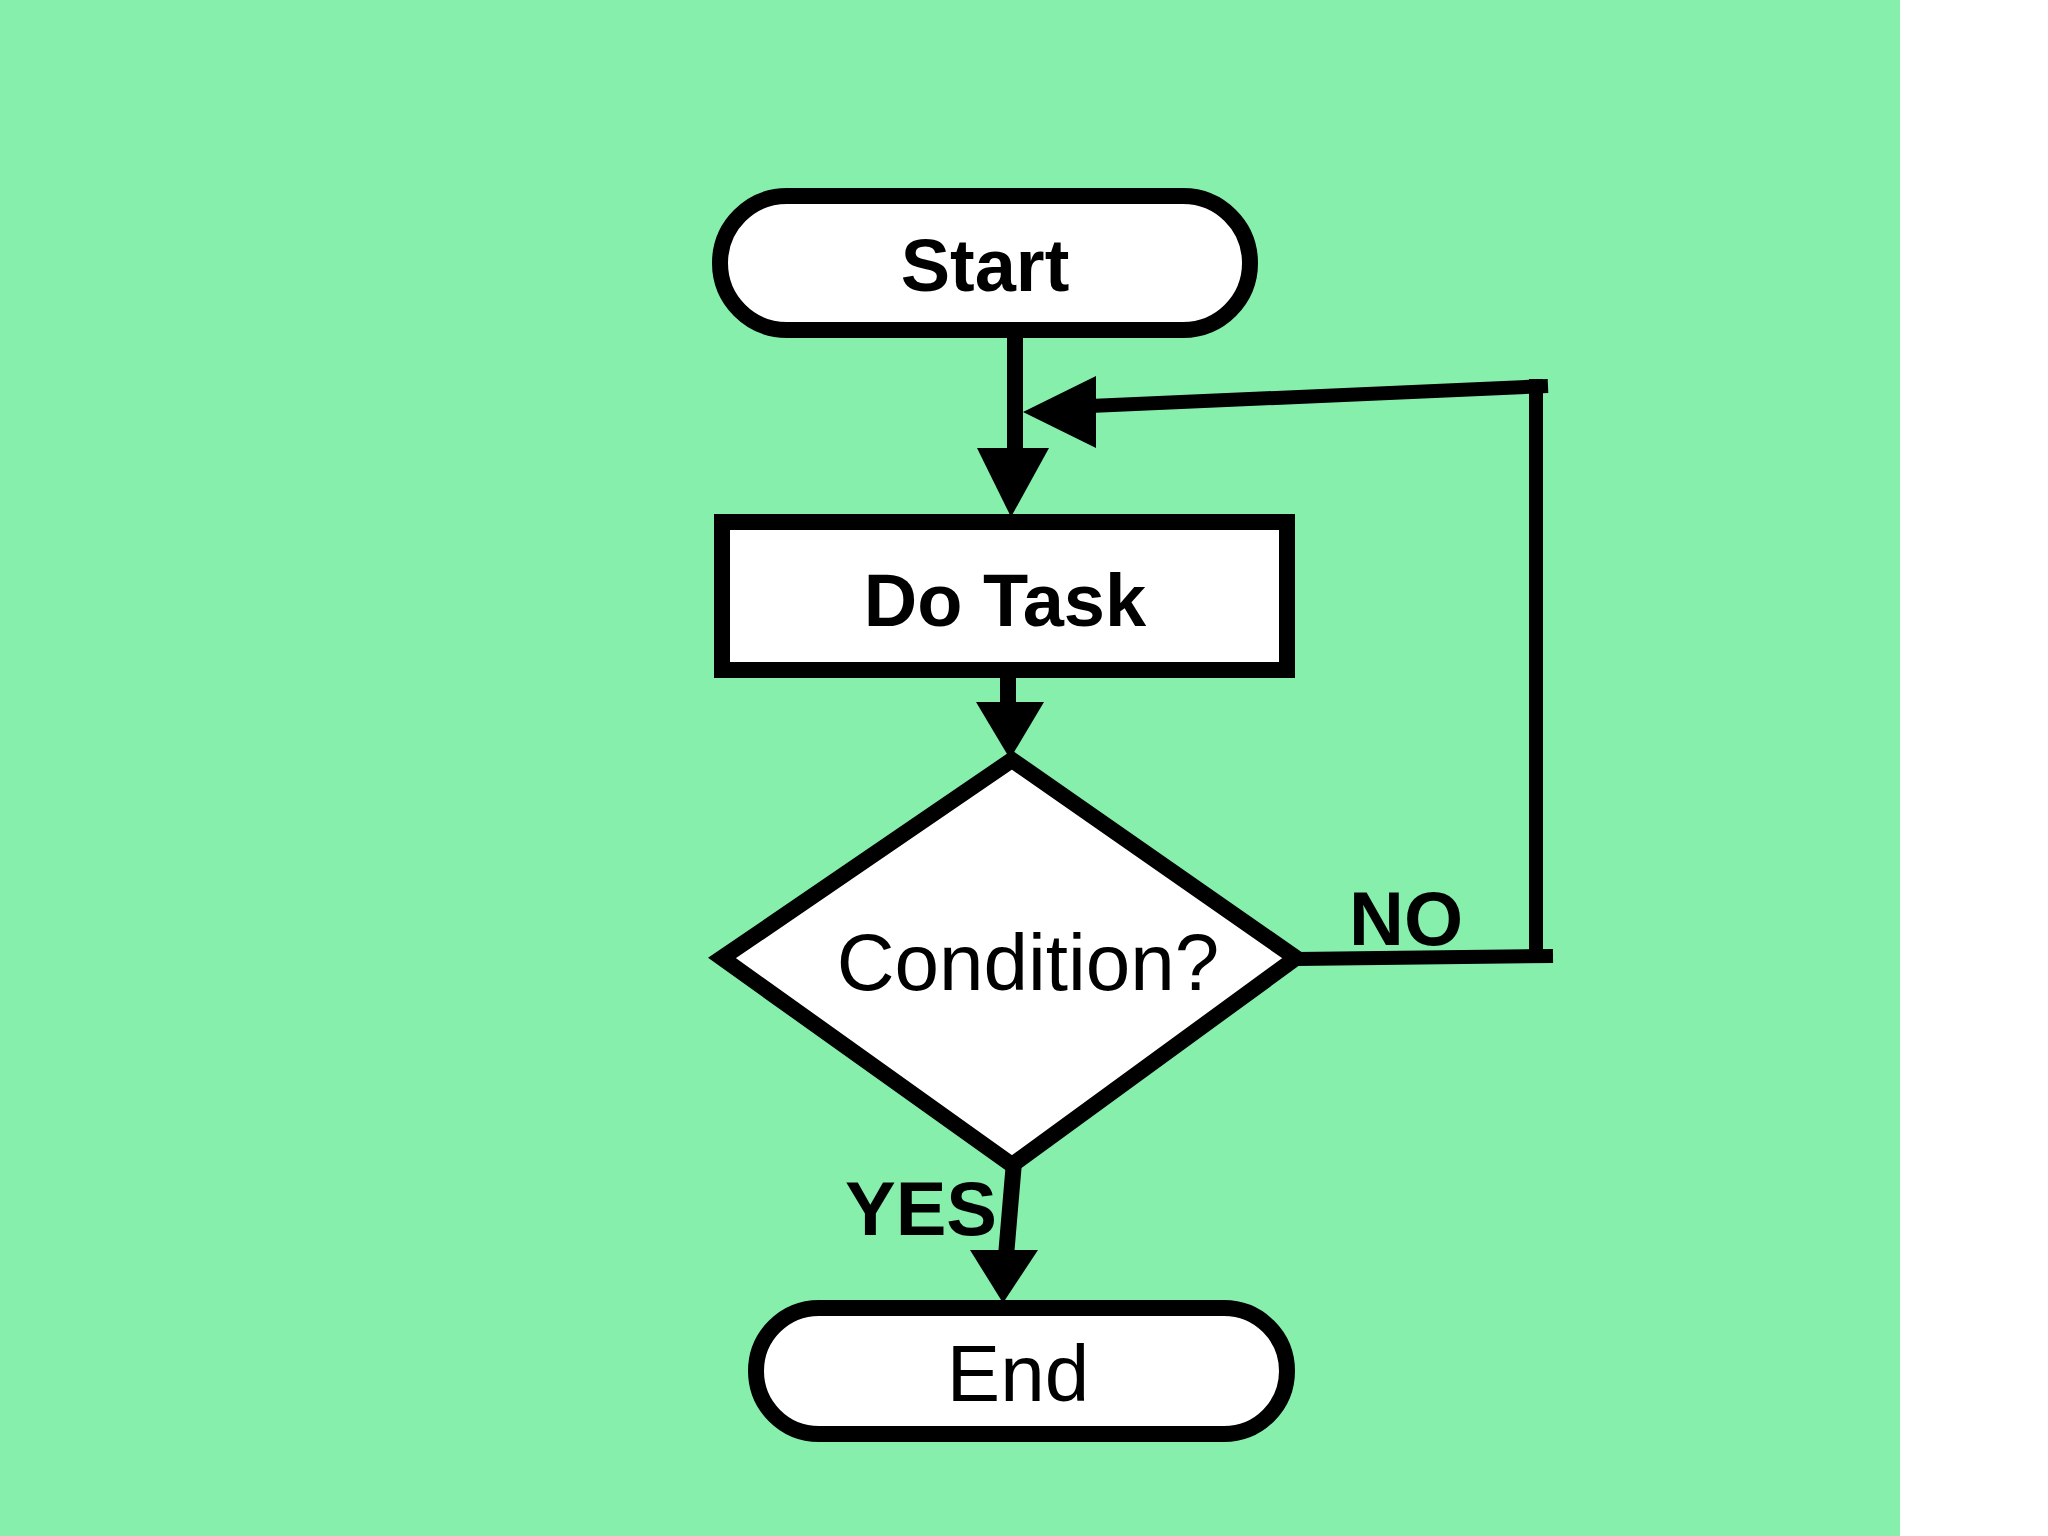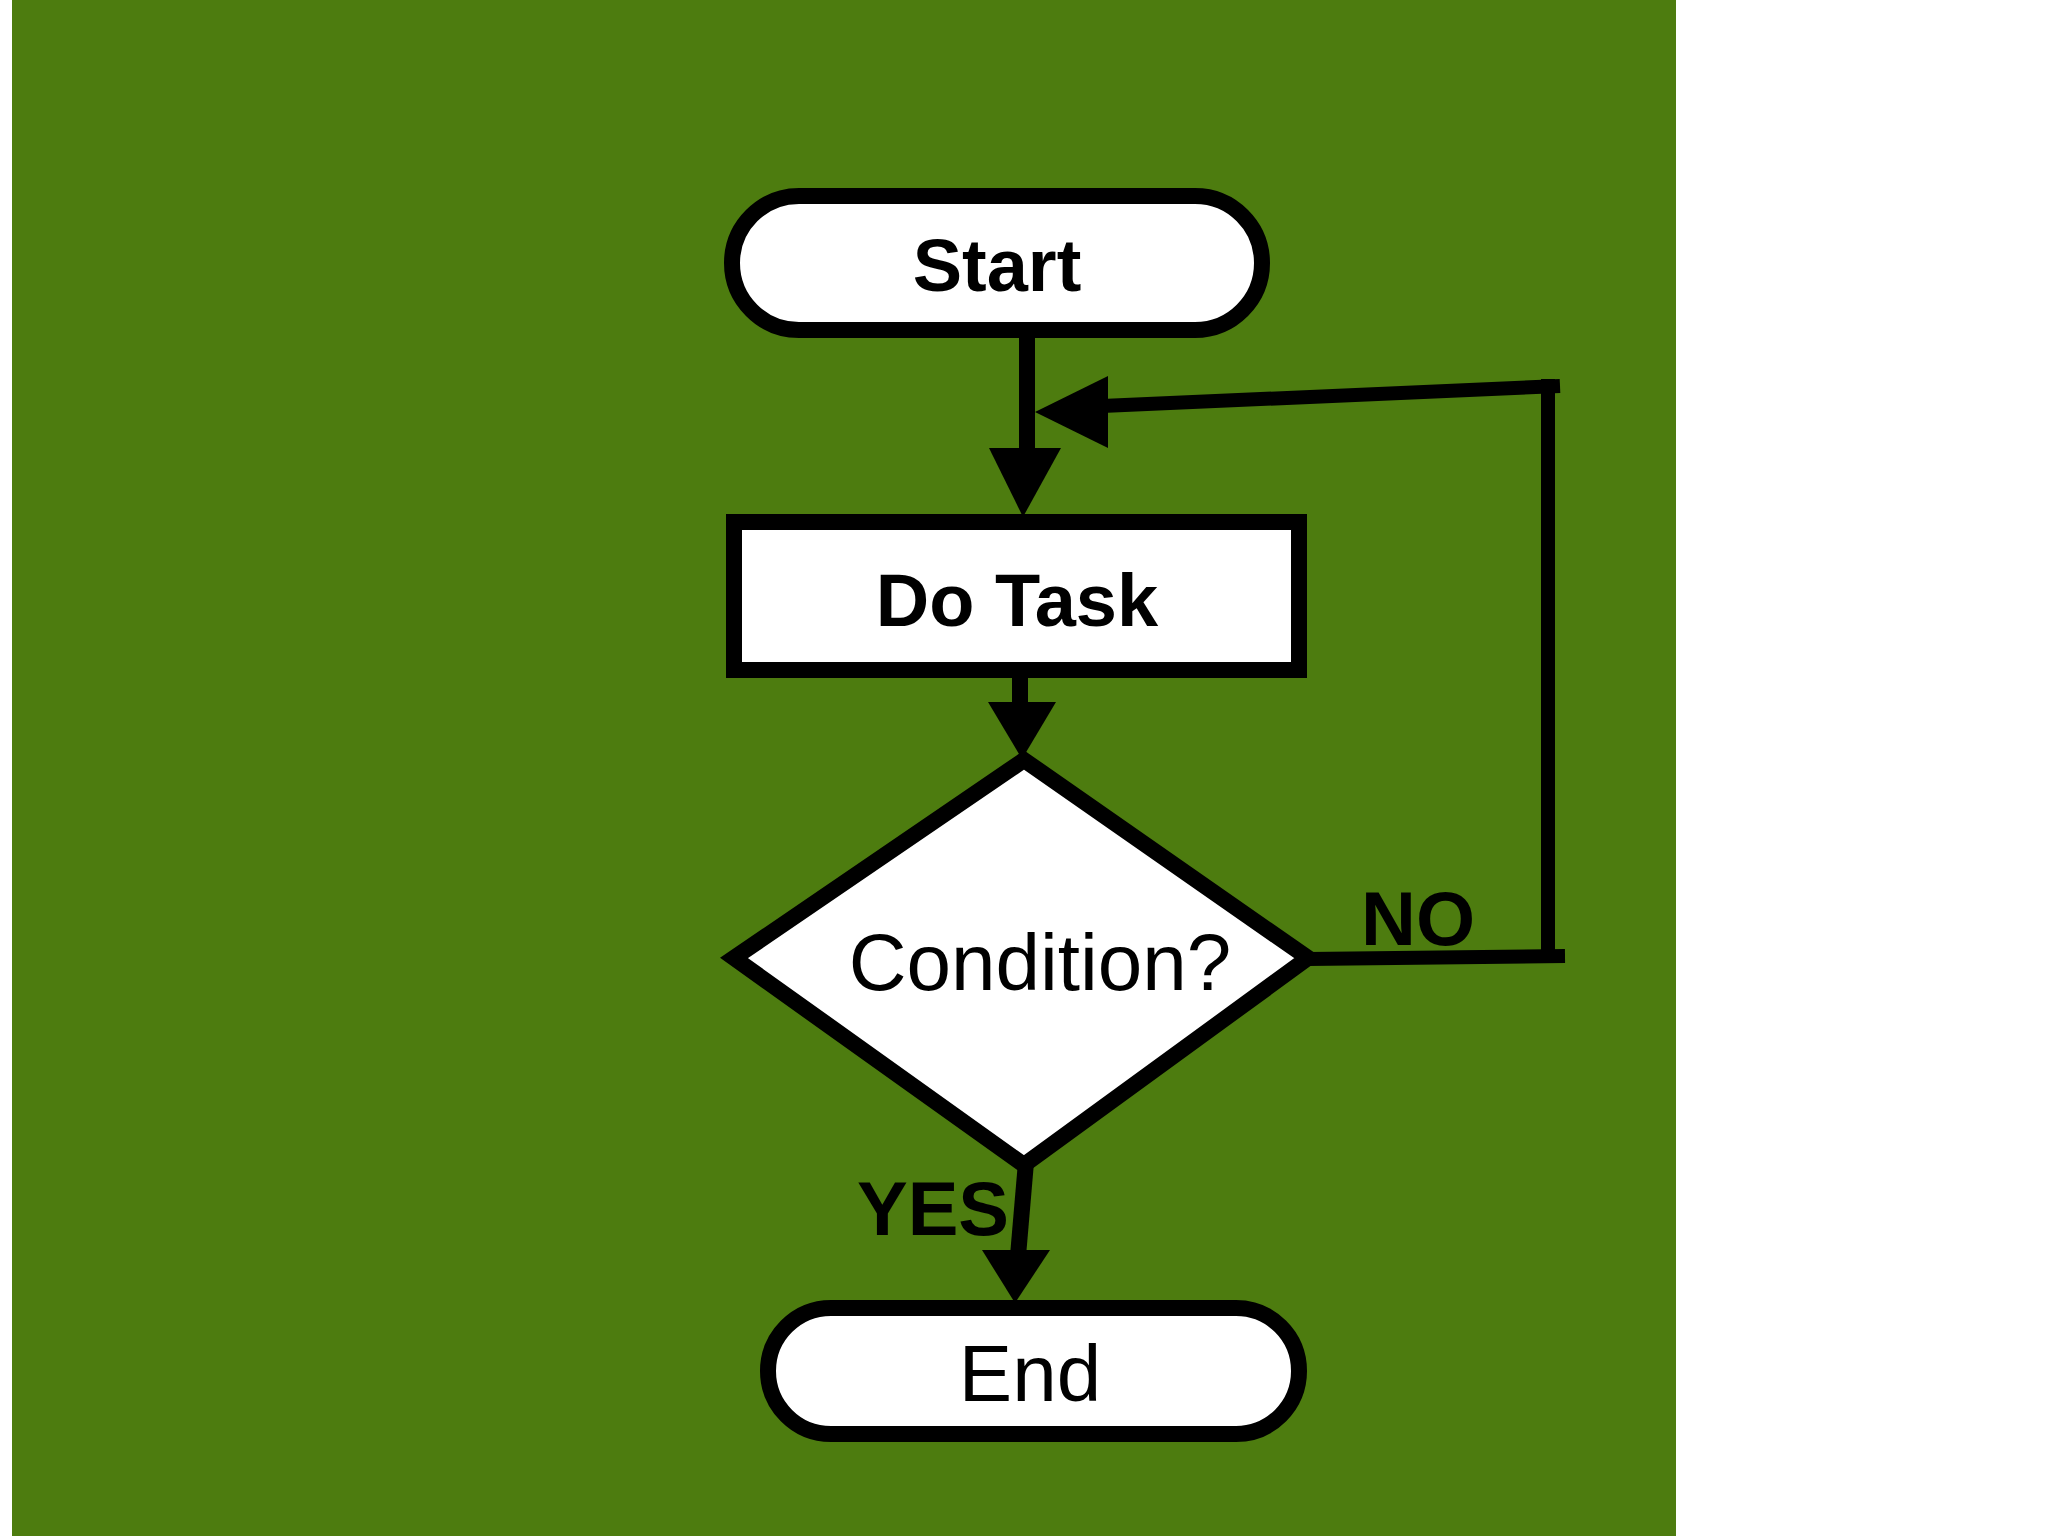--- a/index.html
+++ b/index.html
@@ -2,25 +2,24 @@
 <html><head>
 <meta charset="utf-8">
 <style>
   html, body {
     margin: 0;
     padding: 0;
     background: #ffffff;
   }
   .canvas {
     position: relative;
-    width: 1664px;
+    width: 1900px;
     height: 1536px;
-    background: #4d7c0f;
+    background: #86efac;
     overflow: hidden;
-    margin-left: 12px;
   }
   svg { display: block; width: 2048px; height: 1536px; }
 
   .shape {
     fill: #ffffff;
     stroke: #000000;
     stroke-width: 16;
     stroke-linejoin: miter;
   }
   .edge {

